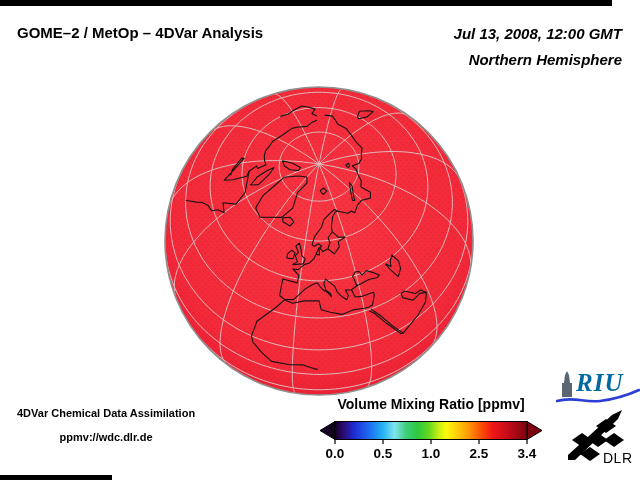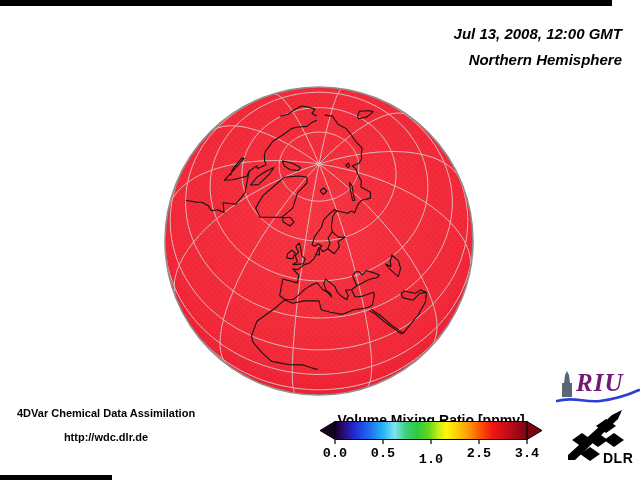--- a/index.html
+++ b/index.html
@@ -4,36 +4,37 @@
 <style>
   html,body{margin:0;padding:0;}
   body{width:640px;height:480px;position:relative;background:#ffffff;overflow:hidden;
        font-family:"Liberation Sans",sans-serif;color:#000;}
   .abs{position:absolute;}
   .bar{background:#000;}
   .hdr-left{left:17px;top:21px;font-size:15px;font-weight:bold;line-height:24px;}
   .hdr-left .sub{font-size:10px;vertical-align:-3px;font-weight:bold;}
   .hdr-right{right:18px;top:21px;text-align:right;font-size:15px;font-weight:bold;line-height:26px;font-style:italic;}
   .ftr{left:17px;top:401px;font-size:11px;font-weight:bold;line-height:24px;text-align:center;}
-  .cb-title{left:315px;top:412px;width:232px;text-align:center;font-size:14px;font-weight:bold;}
+  .cb-title{left:315px;top:396px;width:232px;text-align:center;font-size:14px;font-weight:bold;}
   .cb-svg{left:315px;top:418px;}
-  .cb-lab{position:absolute;top:446px;font-size:13.5px;font-weight:bold;transform:translateX(-50%);font-family:Liberation Mono, monospace;}
+  .cb-lab{position:absolute;top:446px;font-size:13.5px;font-weight:bold;transform:translateX(-50%);}
   .riu{left:556px;top:369px;width:84px;height:36px;}
   .riu-txt{left:20px;top:0px;font-family:"Liberation Serif",serif;font-style:italic;font-weight:bold;
            font-size:25px;color:#12124d;letter-spacing:1px;}
   .dlr{left:566px;top:410px;width:72px;height:60px;}
-  .dlr-txt{left:37px;top:40px;font-size:14px;font-weight:bold;letter-spacing:0.5px;}
+  .dlr-txt{left:37px;top:40px;font-size:14px;font-weight:normal;letter-spacing:0.5px;}
 </style>
 </head>
 <body>
 
 <div class="abs bar" style="left:0;top:0;width:612px;height:6px;"></div>
 <div class="abs bar" style="left:0;top:475px;width:112px;height:5px;"></div>
 
 <div class="abs hdr-left">
+  <div>GOME–2 / MetOp – 4DVar Analysis</div>
 </div>
 <div class="abs hdr-right">
   <div>Jul 13, 2008, 12:00 GMT</div>
   <div>Northern Hemisphere</div>
 </div>
 
 <svg id="globe" class="abs" style="left:0;top:0;" width="640" height="480">
     <defs>
       <radialGradient id="gfill" cx="50%" cy="45%" r="60%">
         <stop offset="0%" stop-color="#f83743"></stop>
@@ -96,21 +97,21 @@
       <path d="M274.0,167.4L269.4,174.2L258.5,184.7L250.6,185.0L256.8,177.3L266.4,171.0L274.0,167.4"></path>
       <path d="M282.3,160.7L284.4,166.0L290.1,169.8L298.6,170.5L300.5,167.4L292.4,163.2L282.3,160.7"></path>
       <path d="M249.1,171.3L245.0,192.7L236.0,204.1L223.0,202.8L224.1,212.8L218.0,209.8L211.5,210.7L208.1,205.4L201.7,202.2L196.3,202.1L189.9,201.0L185.7,200.5"></path>
       <path d="M357.5,116.6L359.4,111.3L369.2,110.7L373.2,111.6L367.1,116.9L358.6,118.8L357.5,116.6"></path>
     </g>
     <circle cx="319" cy="241" r="154" fill="none" stroke="#8f8f8f" stroke-width="1.6"></circle>
   </svg>
 
 <div class="abs ftr">
   <div>4DVar Chemical Data Assimilation</div>
-  <div>http://wdc.dlr.de</div>
+  <div>ppmv://wdc.dlr.de</div>
 </div>
 
 <div class="abs cb-title">Volume Mixing Ratio [ppmv]</div>
 <svg id="cbar" class="abs cb-svg" width="232" height="28">
     <defs>
       <linearGradient id="cbgrad" x1="0%" y1="0%" x2="100%" y2="0%">
         <stop offset="0%" stop-color="#14001f"></stop>
         <stop offset="4%" stop-color="#2b0a6e"></stop>
         <stop offset="10%" stop-color="#1f2bd4"></stop>
         <stop offset="18%" stop-color="#1e6ef0"></stop>
@@ -134,31 +135,31 @@
     <rect x="20" y="3.5" width="192" height="18" fill="url(#cbgrad)" stroke="#000" stroke-width="1"></rect>
     <line x1="20" y1="21.5" x2="20" y2="26" stroke="#000" stroke-width="1.2"></line>
     <line x1="68" y1="21.5" x2="68" y2="26" stroke="#000" stroke-width="1.2"></line>
     <line x1="116" y1="21.5" x2="116" y2="26" stroke="#000" stroke-width="1.2"></line>
     <line x1="164" y1="21.5" x2="164" y2="26" stroke="#000" stroke-width="1.2"></line>
     <line x1="212" y1="21.5" x2="212" y2="26" stroke="#000" stroke-width="1.2"></line>
   </svg>
 <div id="cbar-labels">
     <span class="cb-lab" style="left: 335px;">0.0</span>
     <span class="cb-lab" style="left: 383px;">0.5</span>
-    <span class="cb-lab" style="left: 431px; margin-top: 6px;">1.0</span>
+    <span class="cb-lab" style="left: 431px;">1.0</span>
     <span class="cb-lab" style="left: 479px;">2.5</span>
     <span class="cb-lab" style="left: 527px;">3.4</span>
   </div>
 
 <div class="abs riu">
   <svg class="abs" style="left:0;top:2px;" width="84" height="34">
     <polygon id="cathedral" points="6,26 6,12 8,12 9,4 11,0 13,4 14,12 16,12 16,26" fill="#5a6673"></polygon>
     <path id="riu-wave" d="M1,30 C 18,25 28,32 44,30 C 60,28 72,24 83,19" fill="none" stroke-width="2.6" stroke-linecap="round" stroke="#2b3fd6"></path>
   </svg>
-  <div class="abs riu-txt" style="color: #701a75;">RIU</div>
+  <div class="abs riu-txt" style="color: #0369a1;">RIU</div>
 </div>
 
 <div class="abs dlr">
   <svg class="abs" style="left:0;top:0;" width="72" height="58">
     <g fill="#000">
       <polygon points="2,50 9,50 52,9 56,0 46,5 2,45"></polygon>
       <polygon points="6,30 16,23 26,30 16,37"></polygon>
       <polygon points="22,30 32,23 42,30 32,37"></polygon>
       <polygon points="38,30 48,23 58,30 48,37"></polygon>
       <polygon points="30,16 40,9 50,16 40,23"></polygon>

